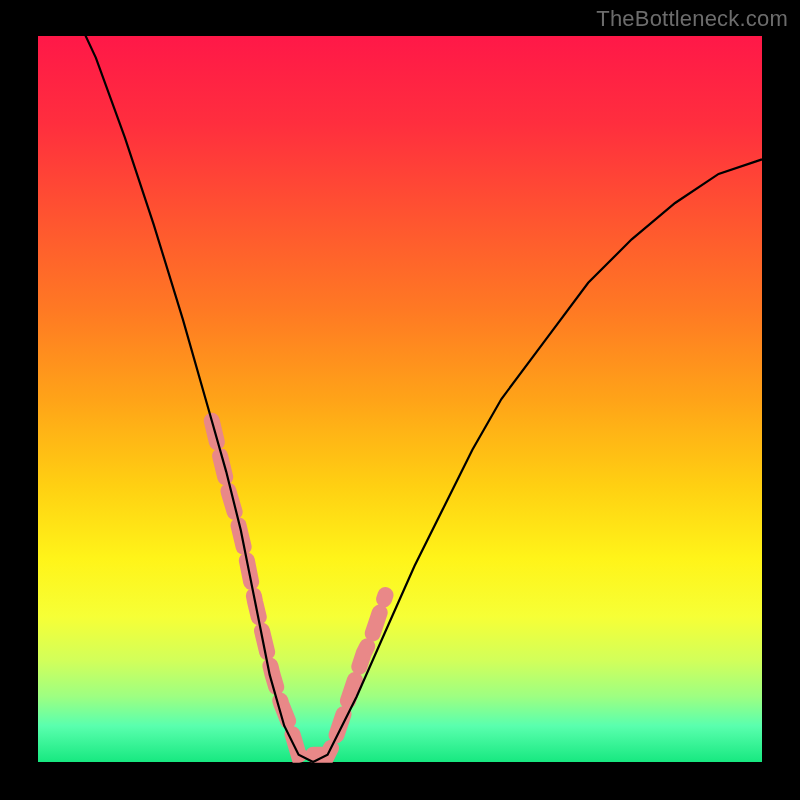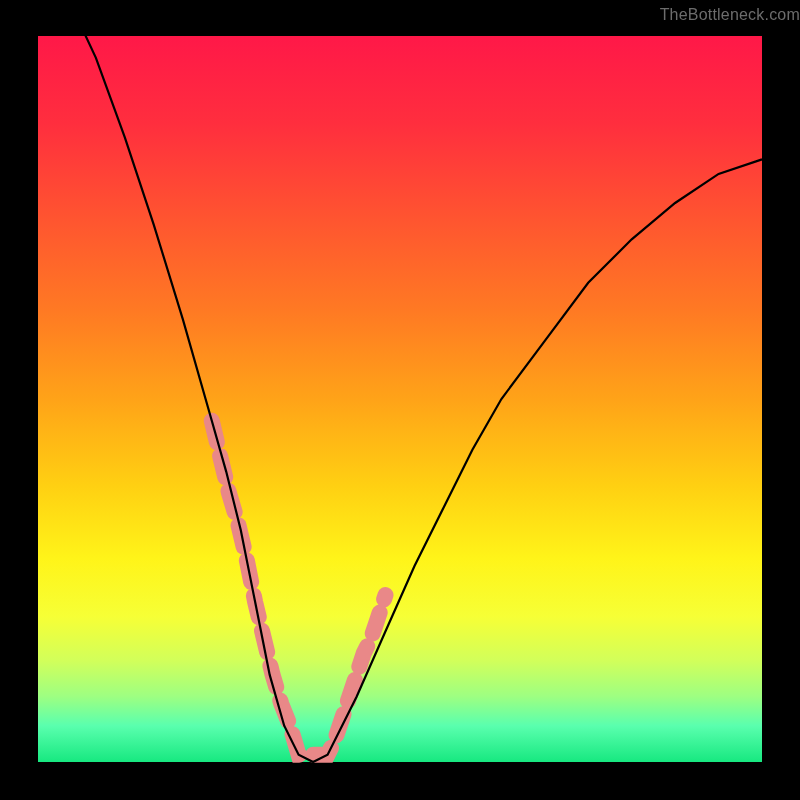--- a/index.html
+++ b/index.html
@@ -15,23 +15,23 @@
     position: absolute;
     top: 0;
     left: 0;
     width: 800px;
     height: 800px;
     box-sizing: border-box;
   }
   .attribution {
     position: absolute;
     top: 6px;
-    right: 0;
+    right: 12px;
     color: #6c6c6c;
-    font-size: 16px;
+    font-size: 22px;
     font-weight: 500;
     letter-spacing: 0.2px;
   }
   svg {
     display: block;
   }
 </style>
 </head>
 <body>
 

